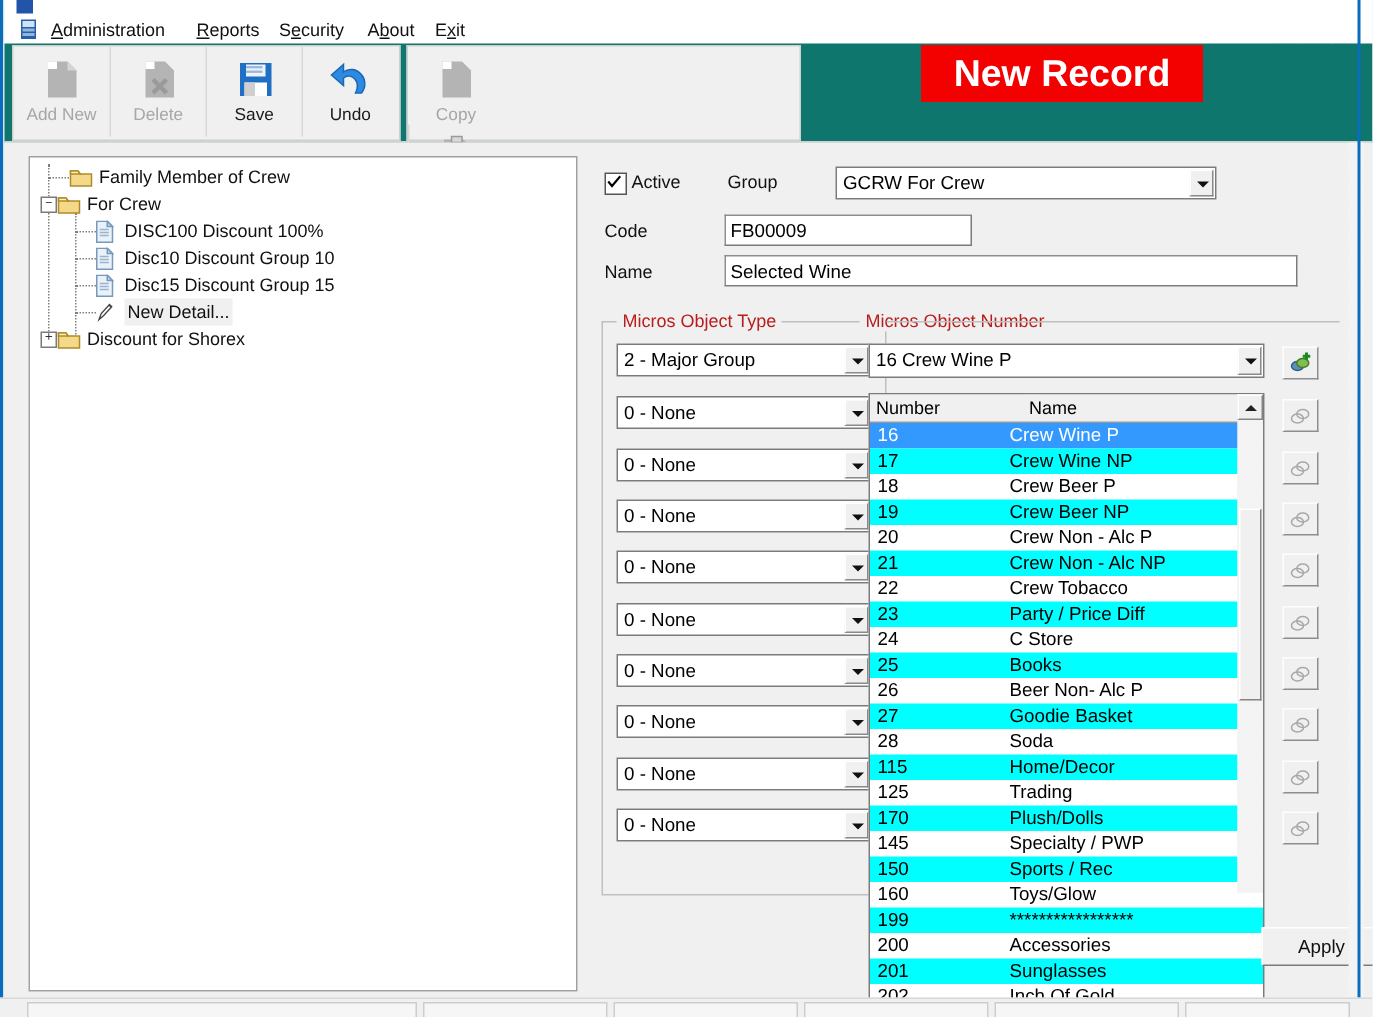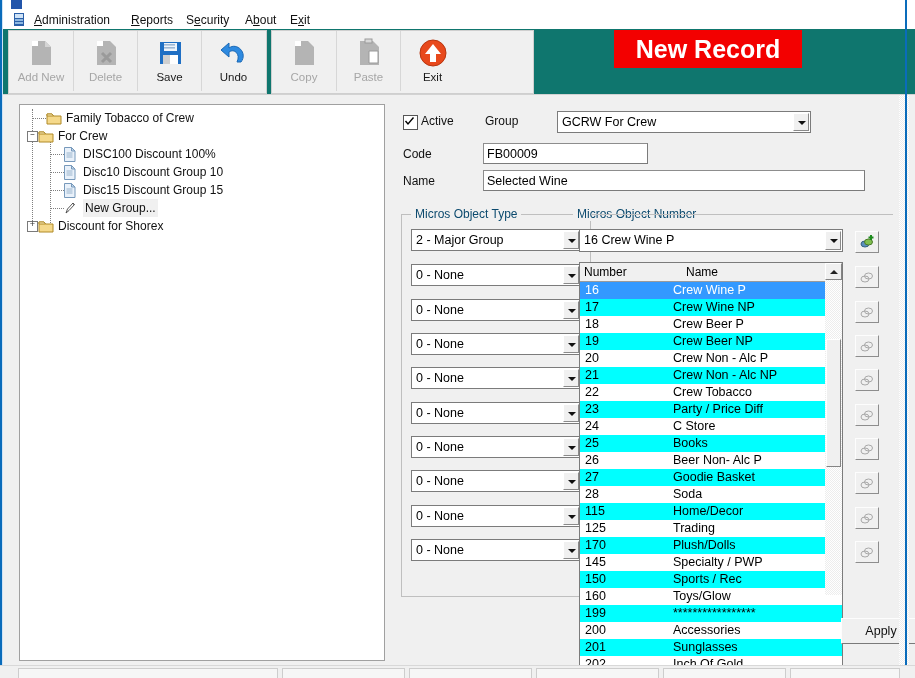--- a/index.html
+++ b/index.html
@@ -86,21 +86,21 @@
                 line-height:16px;}
   .combo .cbtn{position:absolute;right:1px;top:1px;bottom:1px;width:16px;background:#f0f0f0;
                border:1px solid #fff;border-right-color:#8a8a8a;border-bottom-color:#8a8a8a;
                box-sizing:border-box;}
   .combo .cbtn:after{content:"";position:absolute;left:4px;top:7px;
                border-left:4px solid transparent;border-right:4px solid transparent;
                border-top:4px solid #111;}
 
   
   .gbox{position:absolute;border:1px solid #bfbfbf;box-sizing:border-box;}
-  .gbox-title{position:absolute;background:#f0f0f0;padding:0 4px;font-size:12px;color:#0c4a6e;
+  .gbox-title{position:absolute;background:#f0f0f0;padding:0 4px;font-size:12px;color:#b91c1c;
               white-space:nowrap;}
 
   
   .grid{position:absolute;background:#ffffff;border:1px solid #7b7b7b;box-sizing:border-box;
         overflow:hidden;}
   .ghead{position:absolute;left:0;top:0;height:19px;width:100%;background:#f0f0f0;}
   .ghcell{position:absolute;top:0;height:19px;line-height:19px;font-size:12px;color:#000;
           border-right:1px solid #9a9a9a;border-bottom:1px solid #9a9a9a;
           background:#f0f0f0;padding-left:4px;box-sizing:border-box;overflow:hidden;white-space:nowrap;}
   .grow{position:absolute;left:0;height:17px;line-height:17px;font-size:12.5px;width:100%;}
@@ -230,21 +230,21 @@
       <div class="tb-btn">
         <span class="tb-ico">
           <svg width="34" height="32" viewBox="0 0 34 32">
             <path d="M24 25 C31 16 20 5 12 11 L12 6 L4 13 L12 20 L12 15 C17 11 24 17 20 25 z" fill="#2e8ae0" stroke="#1a68b5" stroke-width="1"></path>
           </svg>
         </span>
         <span class="tb-lbl">Undo</span>
       </div>
     </div>
 
-    <div class="tb-group" style="left:268px;width:261px;">
+    <div class="tb-group" style="left:268px;width:261px;flex-direction:column;">
       <div class="tb-btn disabled">
         <span class="tb-ico">
           <svg width="34" height="32" viewBox="0 0 34 32">
             <path d="M8 4 h13 l6 6 v18 h-19 z" fill="#b4b4b4"></path>
             <path d="M8 4 h6 v5 h-6 z" fill="#ffffff"></path>
           </svg>
         </span>
         <span class="tb-lbl">Copy</span>
       </div>
       <div class="tb-btn disabled">
@@ -289,21 +289,21 @@
       <div class="tplug" style="left:7px;top:26px;">–</div>
       <div class="tplug" style="left:7px;top:116px;">+</div>
 
       <div class="tnode" style="left:26px;top:4px;">
         <span class="tfolder" style="left:0;top:2px;">
           <svg width="16" height="14" viewBox="0 0 16 14">
             <path d="M1 3 h5 l1.5 2 h7.5 v8 h-14 z" fill="#f5d98b" stroke="#b08a26"></path>
             <path d="M1 3 h5 l1.5 2 h-6.5 z" fill="#fdf0c5" stroke="#b08a26"></path>
           </svg>
         </span>
-        <span class="tlabel" style="left:20px;">Family Tobacco of Crew</span>
+        <span class="tlabel" style="left:20px;">Family Member of Crew</span>
       </div>
 
       <div class="tnode" style="left:18px;top:22px;">
         <span class="tfolder" style="left:0;top:2px;">
           <svg width="16" height="14" viewBox="0 0 16 14">
             <path d="M1 3 h5 l1.5 2 h7.5 v8 h-14 z" fill="#f5d98b" stroke="#b08a26"></path>
             <path d="M1 3 h5 l1.5 2 h-6.5 z" fill="#fdf0c5" stroke="#b08a26"></path>
           </svg>
         </span>
         <span class="tlabel" style="left:20px;">For Crew</span>
@@ -342,21 +342,21 @@
         <span class="tlabel" style="left:19px;">Disc15 Discount Group 15</span>
       </div>
 
       <div class="tnode" style="left:44px;top:94px;">
         <span class="tdoc" style="left:0;top:2px;">
           <svg width="12" height="15" viewBox="0 0 12 15">
             <path d="M2 12 L3.5 8 L9 2 L10.5 3.5 L5 9.5 z" fill="#ffffff" stroke="#444" stroke-width="0.9"></path>
             <path d="M8.6 2.4 L10.1 3.9" stroke="#444" stroke-width="0.9"></path>
           </svg>
         </span>
-        <span class="tlabel tsel" style="left:19px;padding:0 2px;">New Group...</span>
+        <span class="tlabel tsel" style="left:19px;padding:0 2px;">New Detail...</span>
       </div>
 
       <div class="tnode" style="left:18px;top:112px;">
         <span class="tfolder" style="left:0;top:2px;">
           <svg width="16" height="14" viewBox="0 0 16 14">
             <path d="M1 3 h5 l1.5 2 h7.5 v8 h-14 z" fill="#f5d98b" stroke="#b08a26"></path>
             <path d="M1 3 h5 l1.5 2 h-6.5 z" fill="#fdf0c5" stroke="#b08a26"></path>
           </svg>
         </span>
         <span class="tlabel" style="left:20px;">Discount for Shorex</span>

